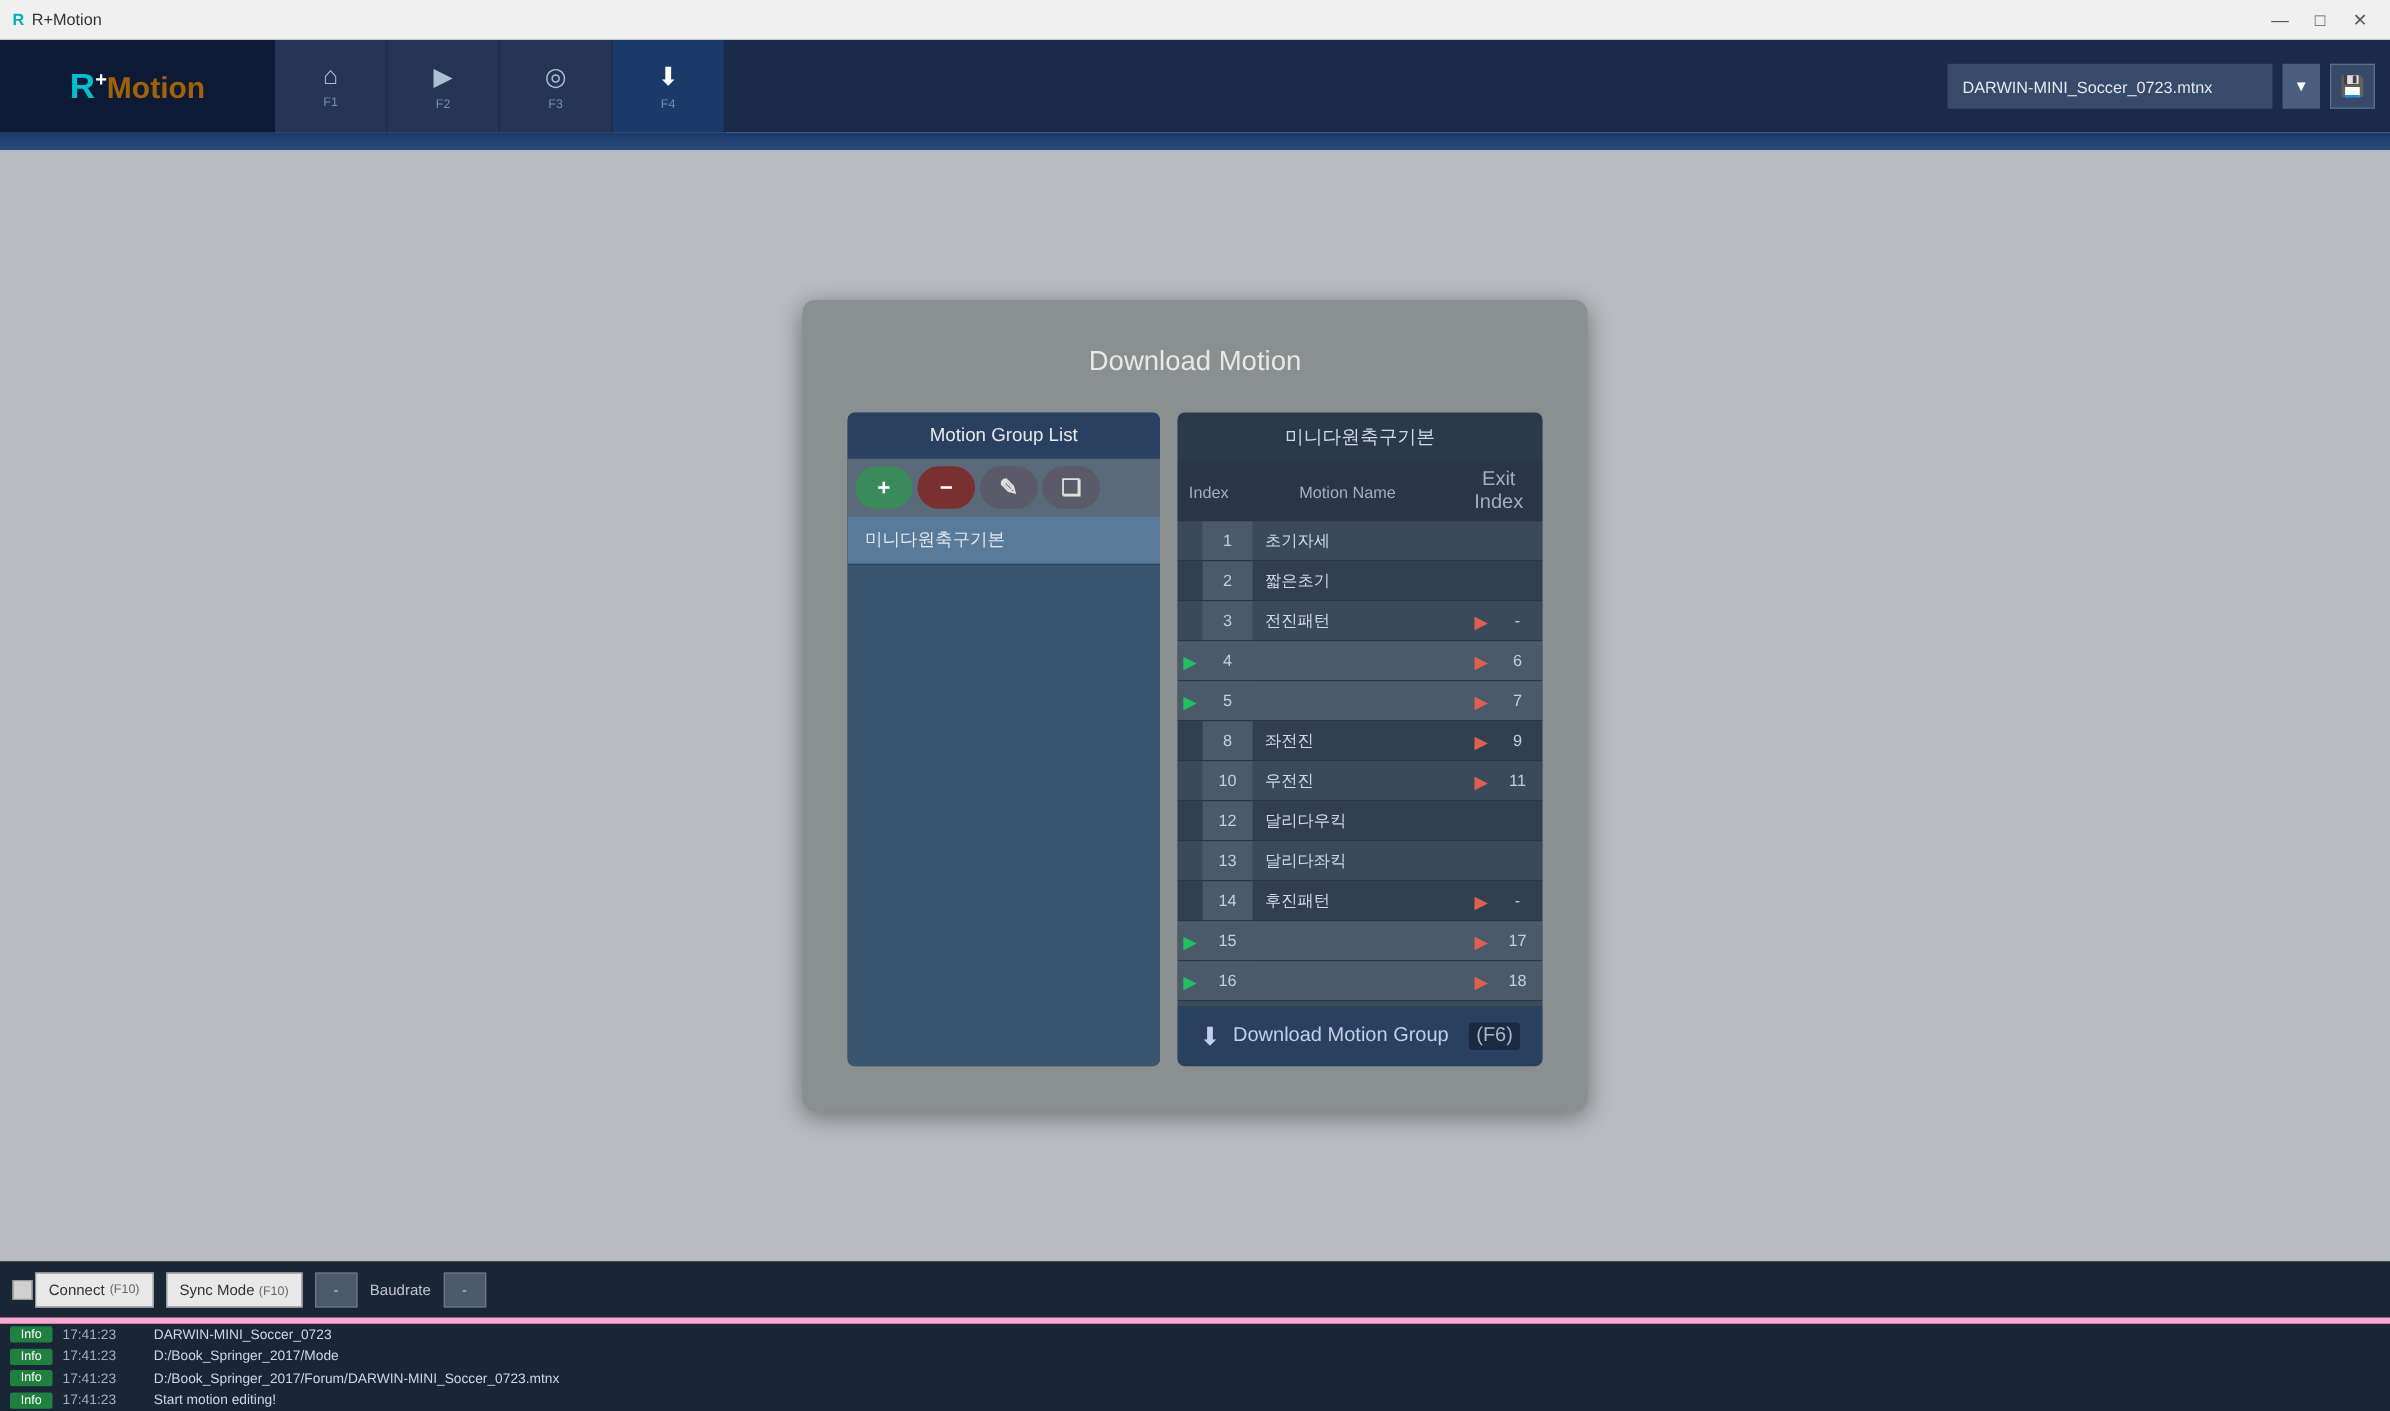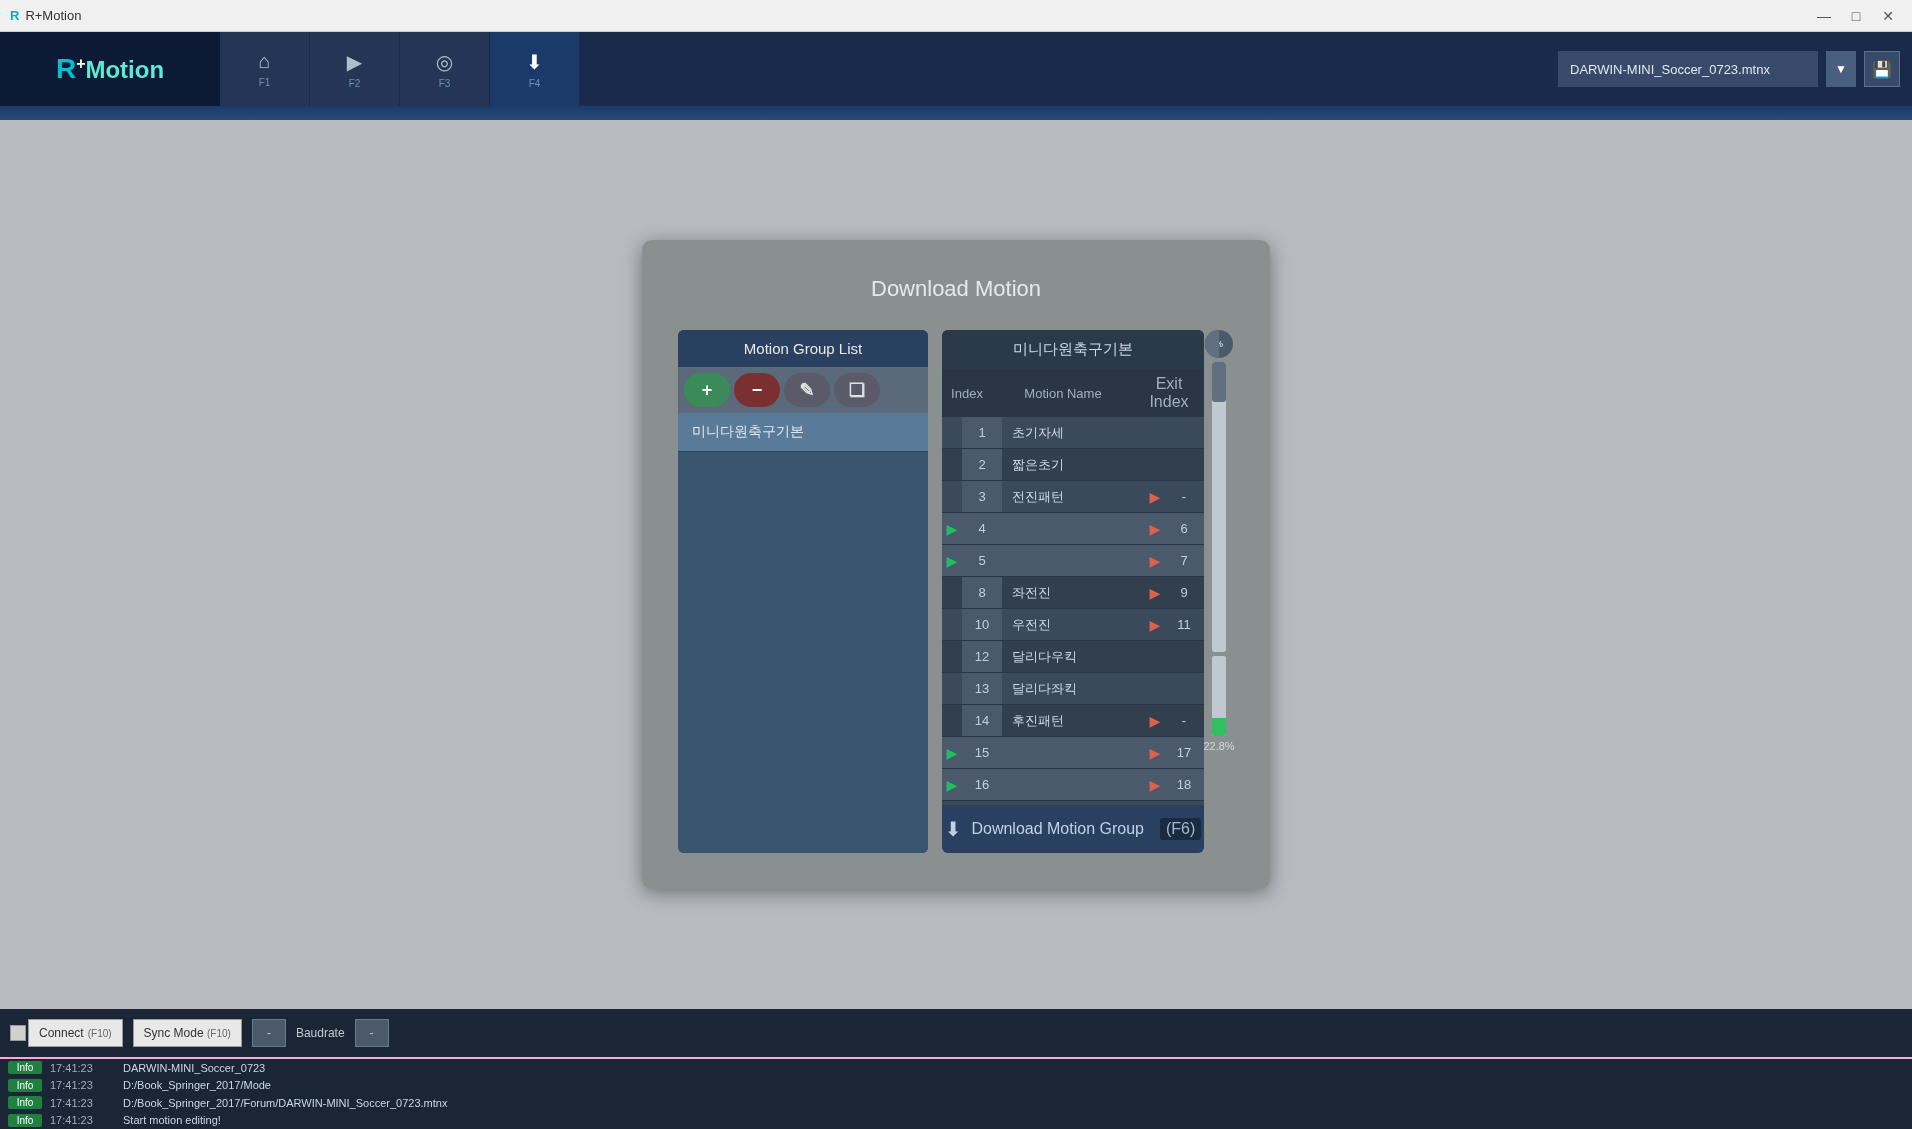--- a/index.html
+++ b/index.html
@@ -410,21 +410,21 @@
       background: #1a2535;
       display: flex;
       flex-direction: column;
     }
     #status-top {
       height: 50px;
       display: flex;
       align-items: center;
       padding: 0 10px;
       gap: 10px;
-      border-bottom: 2px solid #f9a8d4;
+      border-bottom: 5px solid #f9a8d4;
     }
     .connect-btn {
       background: #e8e8e8;
       border: 1px solid #999;
       padding: 6px 10px;
       font-size: 12px;
       cursor: pointer;
       display: flex;
       align-items: center;
       gap: 4px;
@@ -500,21 +500,21 @@
   <div id="titlebar-right">
     <button class="title-btn">—</button>
     <button class="title-btn">□</button>
     <button class="title-btn">✕</button>
   </div>
 </div>
 
 <div id="toolbar">
   <div id="logo-area">
     <span class="logo-text">
-      <span class="logo-r">R</span><span style="color:white;font-size:16px;vertical-align:super;">+</span><span style="color:#5eead4;">Motion</span>
+      <span class="logo-r">R</span><span style="color:white;font-size:16px;vertical-align:super;">+</span><span style="color:#a16207;">Motion</span>
     </span>
   </div>
   <button class="nav-tab">
     <span class="nav-tab-icon">⌂</span>
     <span class="nav-tab-key">F1</span>
   </button>
   <button class="nav-tab">
     <span class="nav-tab-icon">▶</span>
     <span class="nav-tab-key">F2</span>
   </button>
@@ -665,33 +665,20 @@
 
               </div>
             </div>
             <button id="download-btn">
               <span class="download-icon">⬇</span>
               <span>Download Motion Group</span>
               <span class="f6-badge">(F6)</span>
             </button>
           </div>
 
-          <div id="right-side">
-            <div id="progress-icon">
-              <span style="color:white;font-size:9px;">%</span>
-              <div style="position:absolute;top:0;left:0;width:50%;height:100%;background:#607080;border-radius:50% 0 0 50%;"></div>
-            </div>
-            <div id="scroll-track">
-              <div id="scroll-thumb"></div>
-            </div>
-            <div id="progress-bar-container">
-              <div id="progress-bar-fill" style="height:22.8%;"></div>
-            </div>
-            <div id="progress-label">22.8%</div>
-          </div>
         </div>
       </div>
     </div>
   </div>
 </div>
 
 <div id="status-bar">
   <div id="status-top">
     <div style="display:flex;align-items:center;gap:2px;">
       <span class="connect-light"></span>

